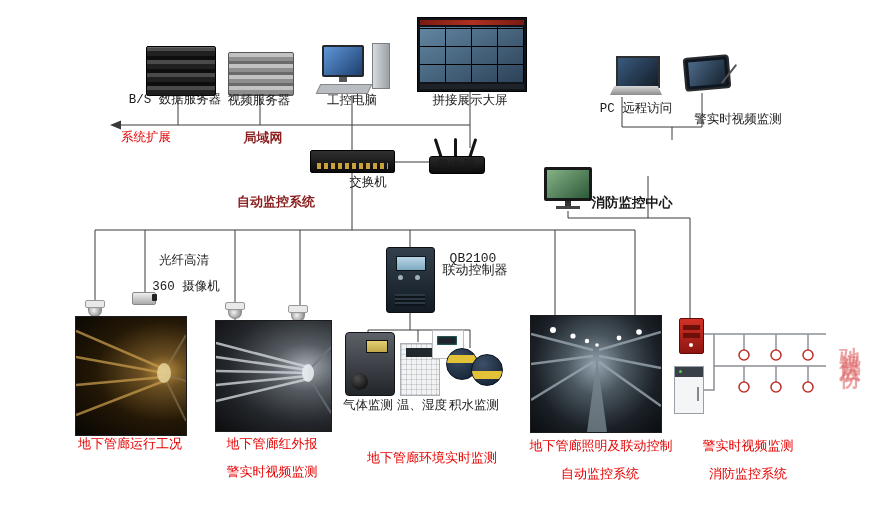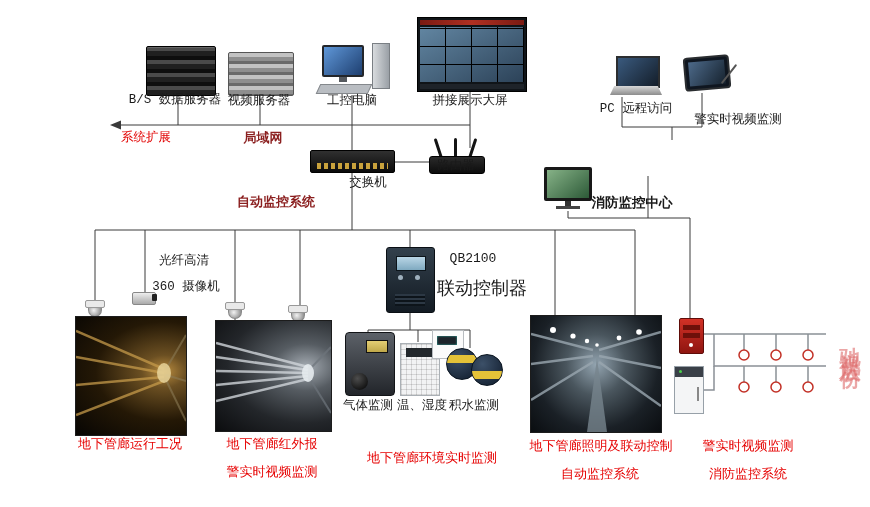--- a/index.html
+++ b/index.html
@@ -215,21 +215,21 @@
       <div class="dome"></div>
   </div>
 
   <div class="abs qb" style="left:386px;top:247px;width:47px;height:64px">
     <div class="qb-screen"></div>
     <div class="qb-btn" style="left:11px"></div>
     <div class="qb-btn" style="left:28px"></div>
     <div class="qb-grill"></div>
   </div>
   <div class="lbl" style="left:437px;top:252px;width:72px;font-size:13px">QB2100</div>
-  <div class="lbl" style="left:437px;top:280px;width:76px;font-size:18px">联动控制器</div>
+  <div class="lbl" style="left:437px;top:264px;width:76px;font-size:13px">联动控制器</div>
 
   <div class="abs gas" style="left:345px;top:332px;width:48px;height:62px">
     <div class="gas-scr"></div>
     <div class="gas-head"></div>
   </div>
   <div class="abs thbox" style="left:400px;top:343px;width:38px;height:51px">
     <div class="disp"></div>
   </div>
   <div class="abs ctrlbox" style="left:432px;top:330px;width:30px;height:27px">
     <div class="disp"></div>

